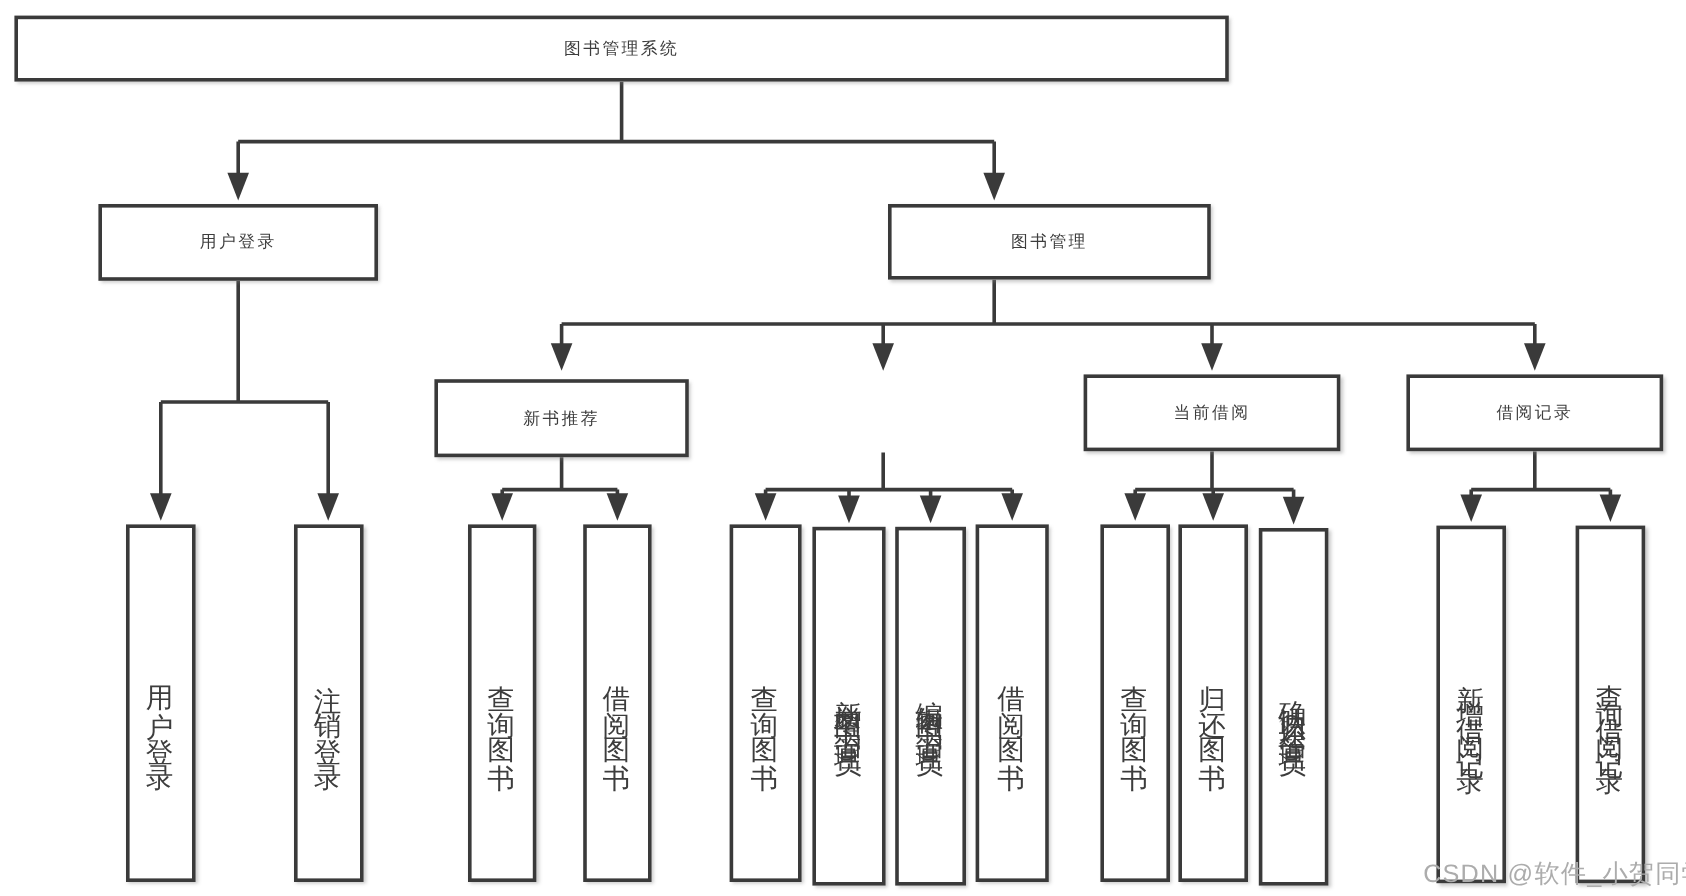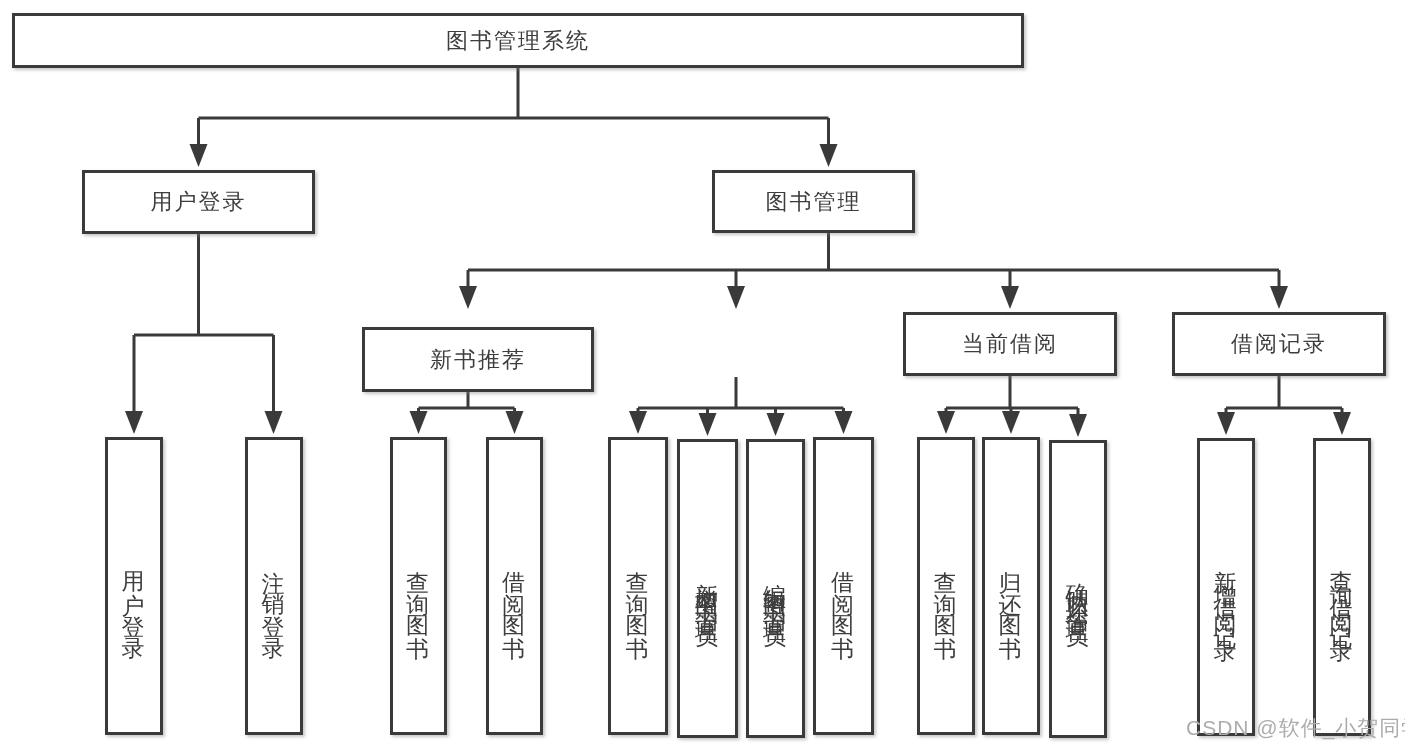--- a/index.html
+++ b/index.html
@@ -16,21 +16,21 @@
   .box{
     position:absolute;
     box-sizing:border-box;
     background:#ffffff;
     border:3px solid #3a3a3a;
     display:flex;align-items:center;justify-content:center;
     z-index:2;
     box-shadow:2px 2px 3px rgba(130,130,130,.45);
   }
   .box span{color:#3d3d3d;white-space:nowrap;}
-  .h span{font-size:22px;letter-spacing:2px;}
+  .h span{font-size:14px;letter-spacing:2px;}
   .v span{
     writing-mode:vertical-rl;
     text-orientation:mixed;
     font-size:23px;
   }
   .v .sp-wide{letter-spacing:22px;margin-bottom:-22px;}
   .v .sp-mid{letter-spacing:14px;margin-bottom:-14px;}
   .v .sp-tight{letter-spacing:6px;margin-bottom:-6px;}
   .watermark{
     position:absolute;left:1186px;top:714px;
@@ -79,25 +79,25 @@
     <polygon points="1342,435 1333,412 1351,412"></polygon>
   </svg>
 
   <div class="box h" style="left:12px;top:13px;width:1012px;height:55px">
     <span>图书管理系统</span>
   </div>
 
   <div class="box h" style="left:82px;top:170px;width:233px;height:64px">
     <span>用户登录</span>
   </div>
-  <div class="box h" style="left:712px;top:170px;width:203px;height:63px">
+  <div class="box h" style="left:740px;top:170px;width:269px;height:63px">
     <span>图书管理</span>
   </div>
 
-  <div class="box h" style="left:362px;top:327px;width:232px;height:65px">
+  <div class="box h" style="left:362px;top:316px;width:212px;height:65px">
     <span>新书推荐</span>
   </div>
   <div class="box h" style="left:1172px;top:312px;width:214px;height:64px">
     <span>借阅记录</span>
   </div>
   <div class="box h" style="left:903px;top:312px;width:214px;height:64px">
     <span>当前借阅</span>
   </div>
 
   <div class="box v" style="left:105px;top:437px;width:58px;height:298px">

